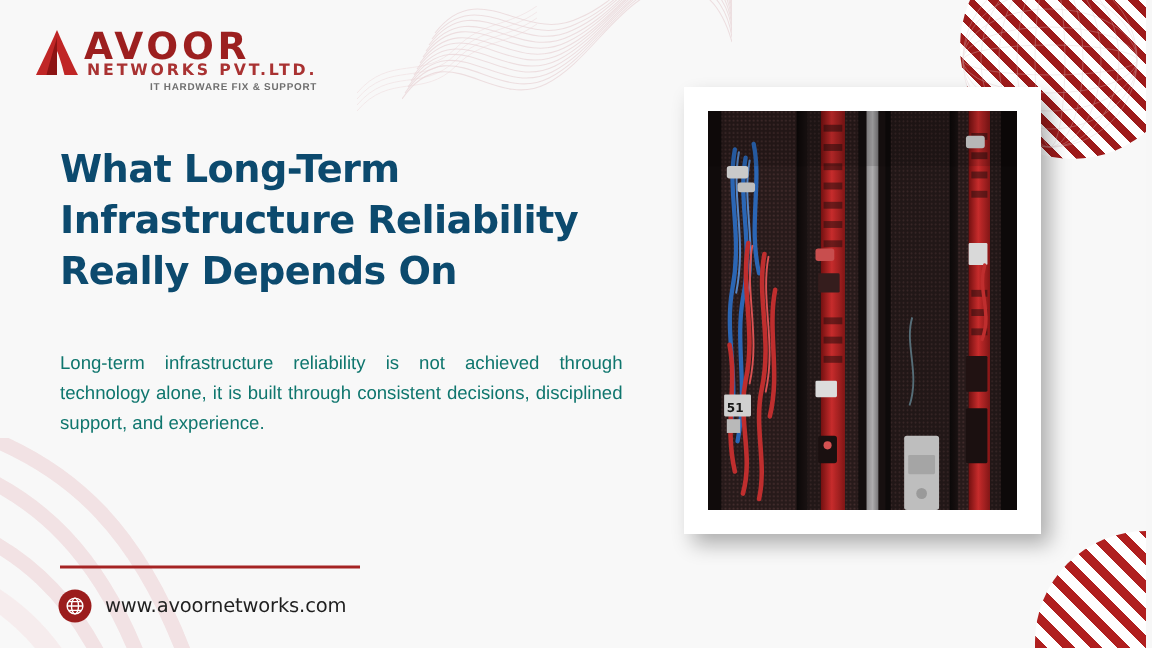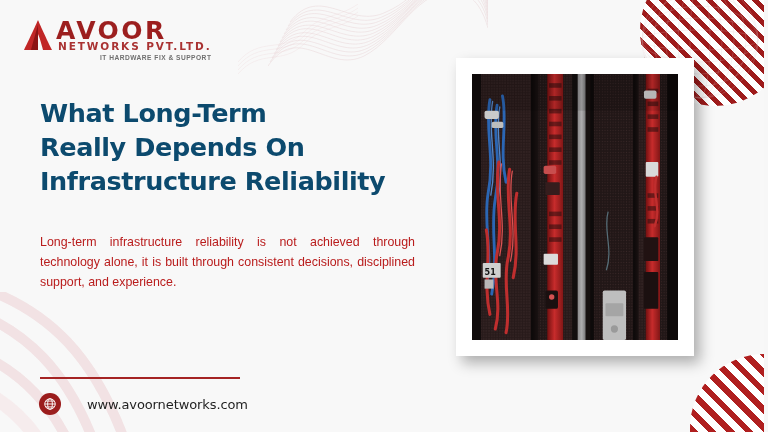--- a/index.html
+++ b/index.html
@@ -126,40 +126,40 @@
 
   .bodycopy {
     margin: 0;
     position: absolute;
     left: 40px;
     top: 232px;
     width: 375px;
     font-family: "Liberation Sans", sans-serif;
     font-size: 12.4px;
     line-height: 1.62;
-    color: #b91c1c;
+    color: #0f766e;
     text-align: justify;
   }
 
   
   .footer-rule {
     position: absolute;
     left: 40px;
     top: 377px;
     width: 200px;
     height: 2px;
     background: #a52424;
   }
   .footer-link {
     position: absolute;
     left: 39px;
     top: 393px;
     display: flex;
     align-items: center;
-    gap: 26px;
+    gap: 9px;
   }
   .globe-badge {
     width: 22px;
     height: 22px;
     border-radius: 50%;
     background: #9b1c1c;
     display: flex;
     align-items: center;
     justify-content: center;
     flex: none;
@@ -275,22 +275,22 @@
       </g>
       <text x="34" y="27" font-family="'DejaVu Sans', sans-serif" font-size="25" font-weight="bold" letter-spacing="2.5" fill="#9c1f1f">AVOOR</text>
       <text x="36" y="38" font-family="'DejaVu Sans', sans-serif" font-size="10.5" font-weight="bold" letter-spacing="1.9" fill="#a93232">NETWORKS PVT.LTD.</text>
       <text x="78" y="48" font-family="'Liberation Sans', sans-serif" font-size="6.6" font-weight="bold" letter-spacing="0.5" fill="#6f6f6f">IT HARDWARE FIX &amp; SUPPORT</text>
     </svg>
   </div>
 
   <div class="content">
     <h1 class="headline">
       <span class="hl-line">What Long-Term</span>
+      <span class="hl-line">Infrastructure Reliability</span>
       <span class="hl-line">Really Depends On</span>
-      <span class="hl-line">Infrastructure Reliability</span>
     </h1>
   </div>
 
   <p class="bodycopy">Long-term infrastructure reliability is not achieved through technology alone, it is built through consistent decisions, disciplined support, and experience.</p>
 
   <div class="footer-rule"></div>
 
   <div class="footer-link">
     <span class="globe-badge">
       <svg viewBox="0 0 24 24" width="14" height="14" aria-hidden="true">

